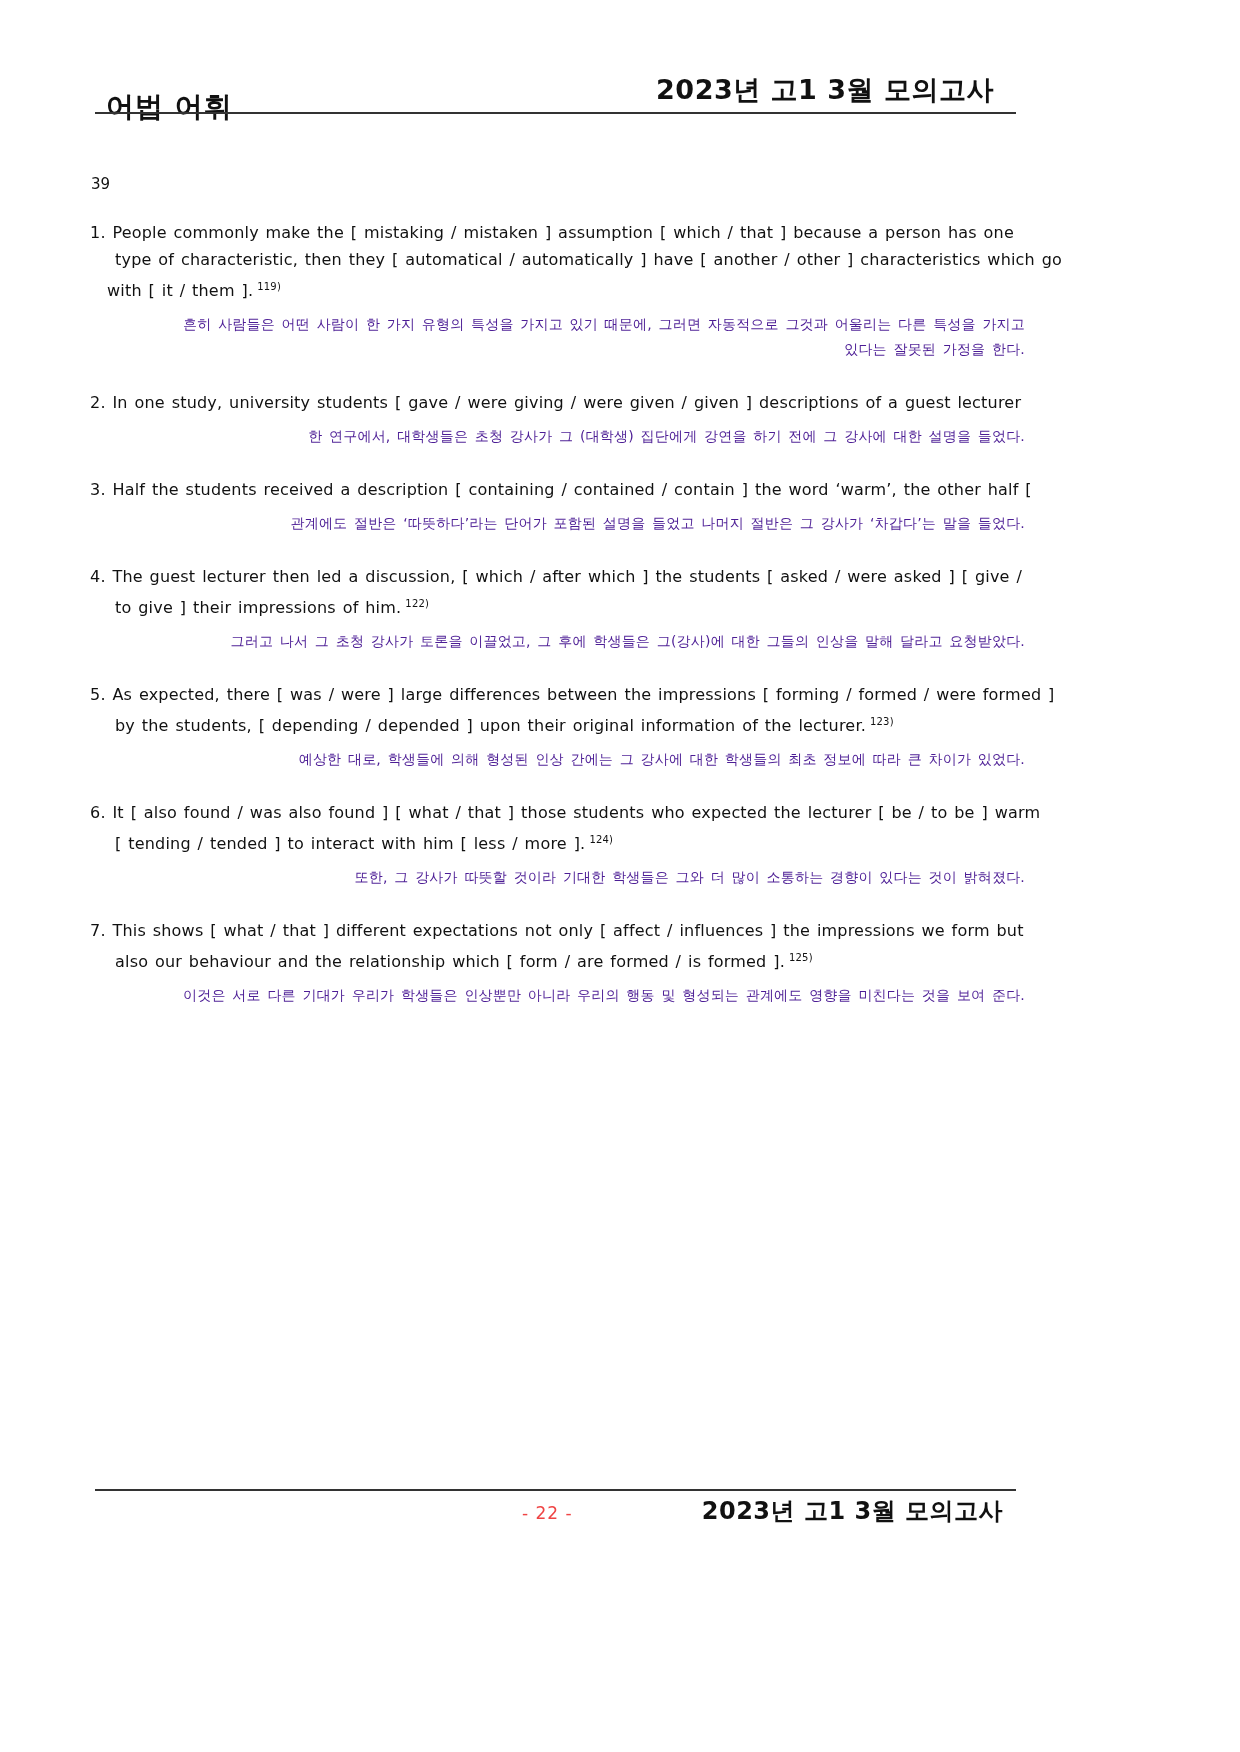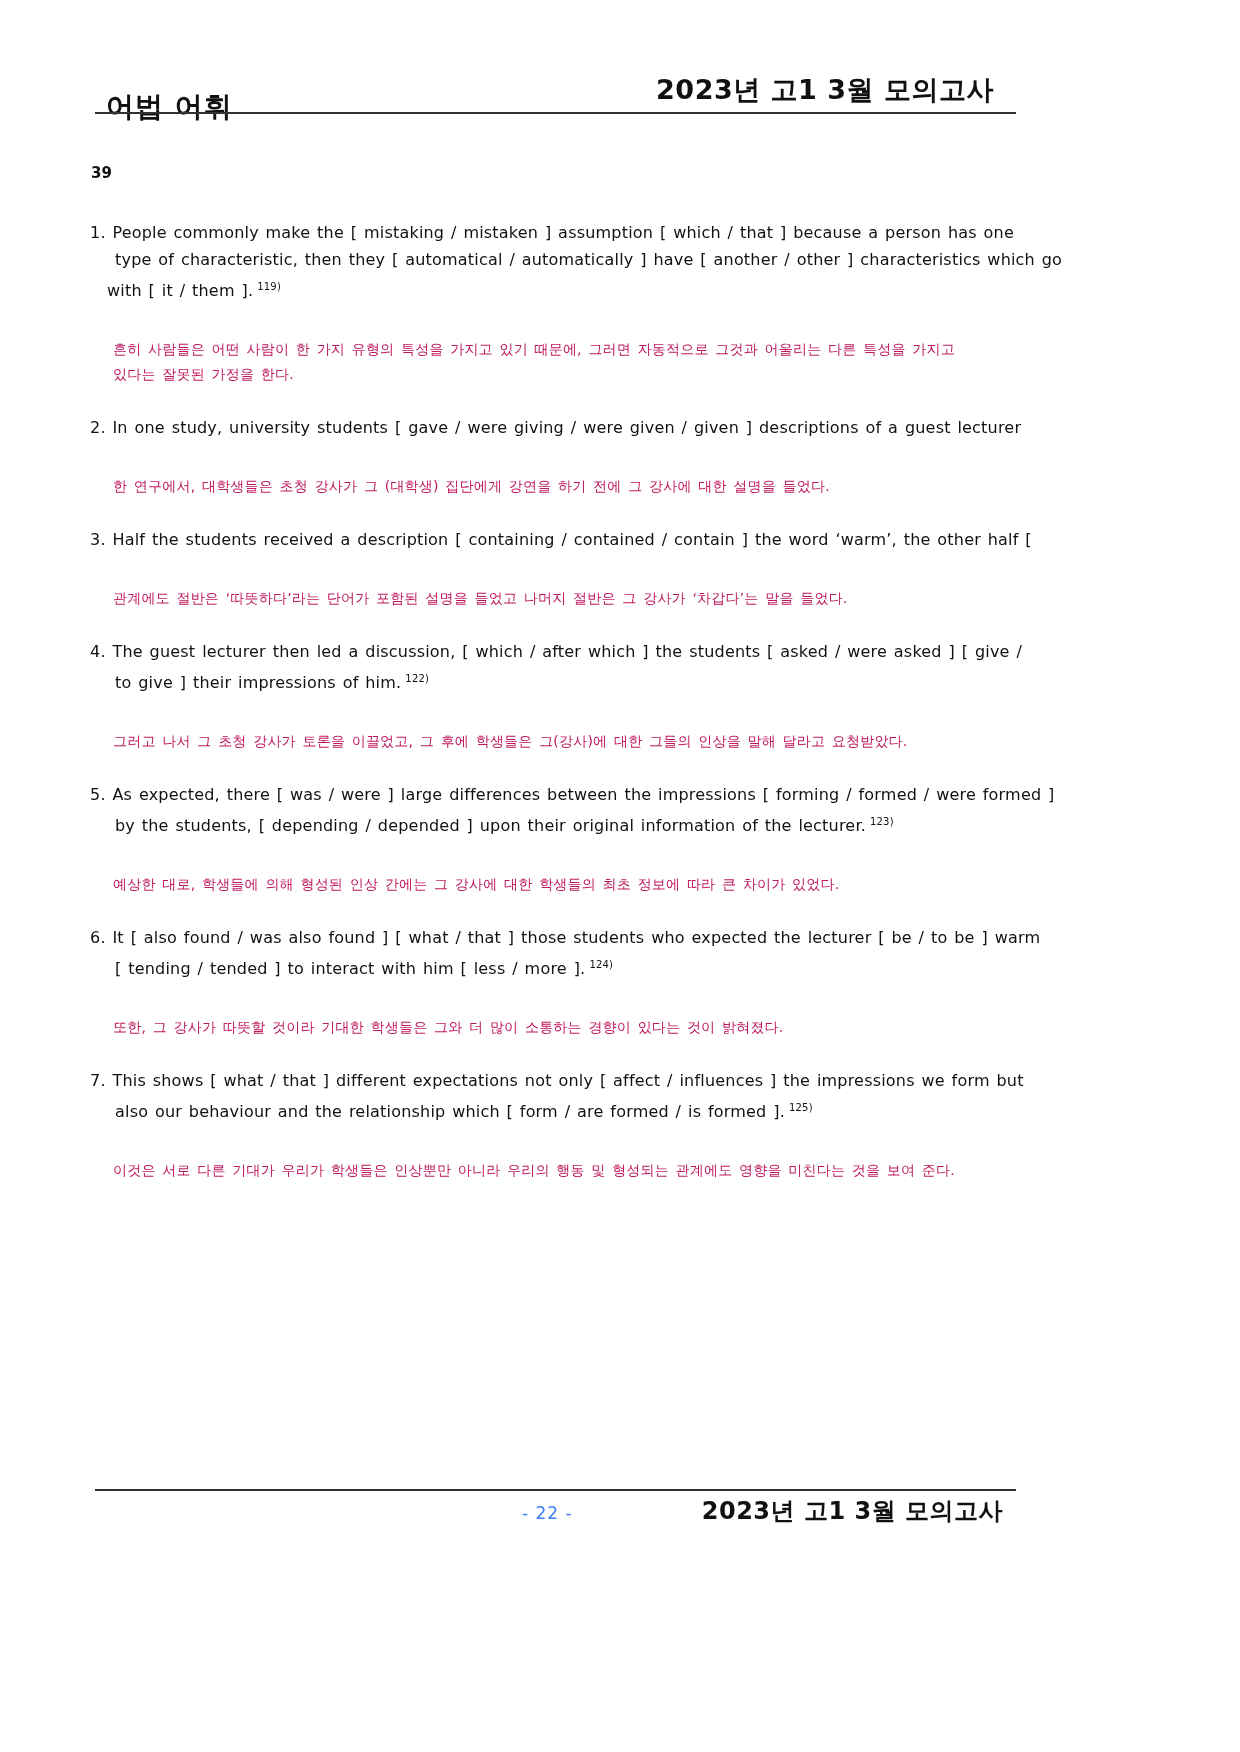--- a/index.html
+++ b/index.html
@@ -15,41 +15,41 @@
   .header-right {
     position: absolute; right: 246px; top: 72px;
     font-size: 27px; font-weight: bold; letter-spacing: 0.5px; color: #111;
   }
   .rule {
     position: absolute; left: 95px; width: 921px; height: 2px; background: #333;
   }
   .rule.top { top: 112px; }
   .rule.bottom { top: 1489px; }
   .qnum {
-    position: absolute; left: 91px; top: 164px;
-    font-size: 15px; font-weight: bold;
+    position: absolute; left: 91px; top: 175px;
+    font-size: 15px; font-weight: normal;
   }
   .items { position: absolute; left: 90px; top: 219px; width: 935px; }
   .item { margin: 0; }
   .en {
     font-size: 16px; line-height: 27px; color: #111; letter-spacing: 0.2px;
     word-spacing: 1.5px;
   }
   .en .line { display: block; white-space: nowrap; }
   .en .cont { padding-left: 25px; }
   .en .cont-alt { padding-left: 17px; }
   .sup { font-size: 10px; vertical-align: 6px; margin-left: 4px; }
   .ko {
-    font-size: 14px; line-height: 25px; color: #be185d; padding-left: 23px;
-    margin-top: 33px; letter-spacing: 0.2px; word-spacing: 2px;
+    font-size: 14px; line-height: 25px; color: #4c1d95; padding-left: 23px;
+    margin-top: 8px; letter-spacing: 0.2px; word-spacing: 2px; text-align: right;
   }
   .ko .line { display: block; white-space: nowrap; }
   .item + .item { margin-top: 27px; }
   .page-num {
-    position: absolute; left: 522px; top: 1503px; font-size: 17px; color: #3b82f6;
+    position: absolute; left: 522px; top: 1503px; font-size: 17px; color: #ef4444;
     letter-spacing: 1px;
   }
   .footer-title {
     position: absolute; right: 237px; top: 1495px;
     font-size: 24px; font-weight: bold; color: #111; letter-spacing: 0.5px;
   }
 </style>
 </head>
 <body>
 

